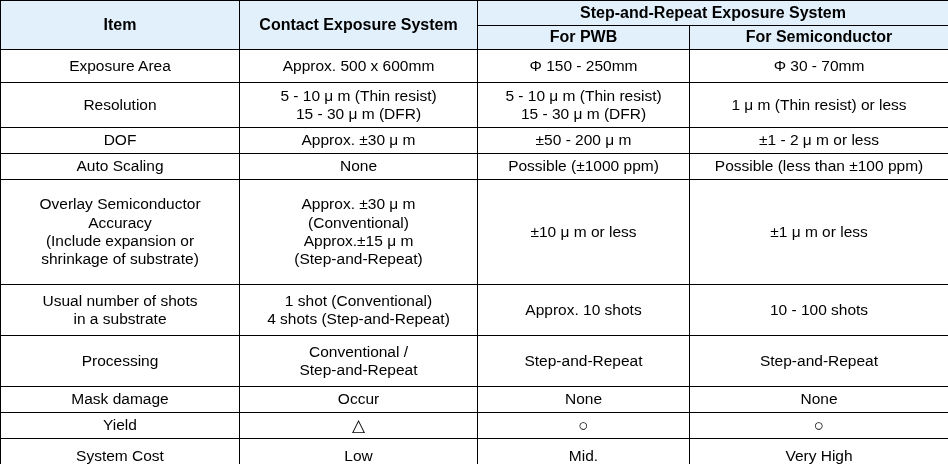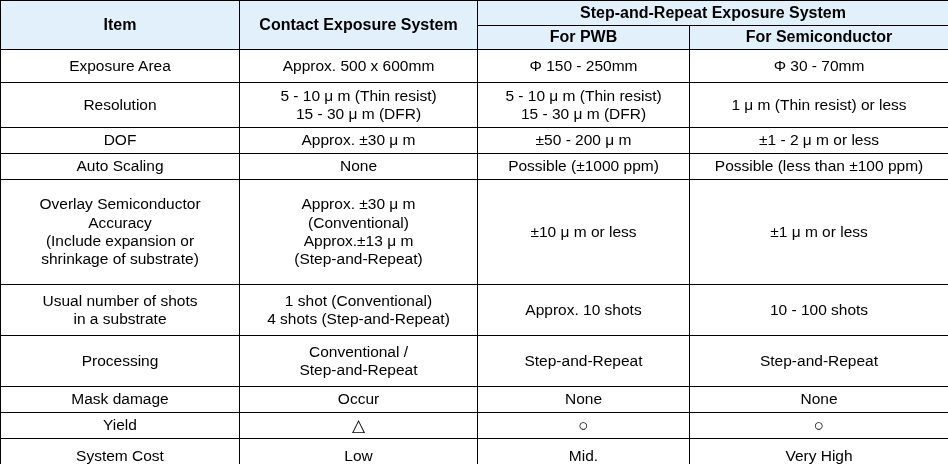--- a/index.html
+++ b/index.html
@@ -180,21 +180,21 @@
             <span>Overlay Semiconductor</span>
             <span>Accuracy</span>
             <span>(Include expansion or</span>
             <span>shrinkage of substrate)</span>
           </span>
         </td>
         <td>
           <span class="cell-lines">
             <span>Approx. ±30 μ m</span>
             <span>(Conventional)</span>
-            <span>Approx.±13 μ m</span>
+            <span>Approx.±15 μ m</span>
             <span>(Step-and-Repeat)</span>
           </span>
         </td>
         <td>
           <span class="cell-lines">
             <span>±10 μ m or less</span>
           </span>
         </td>
         <td>
           <span class="cell-lines">

